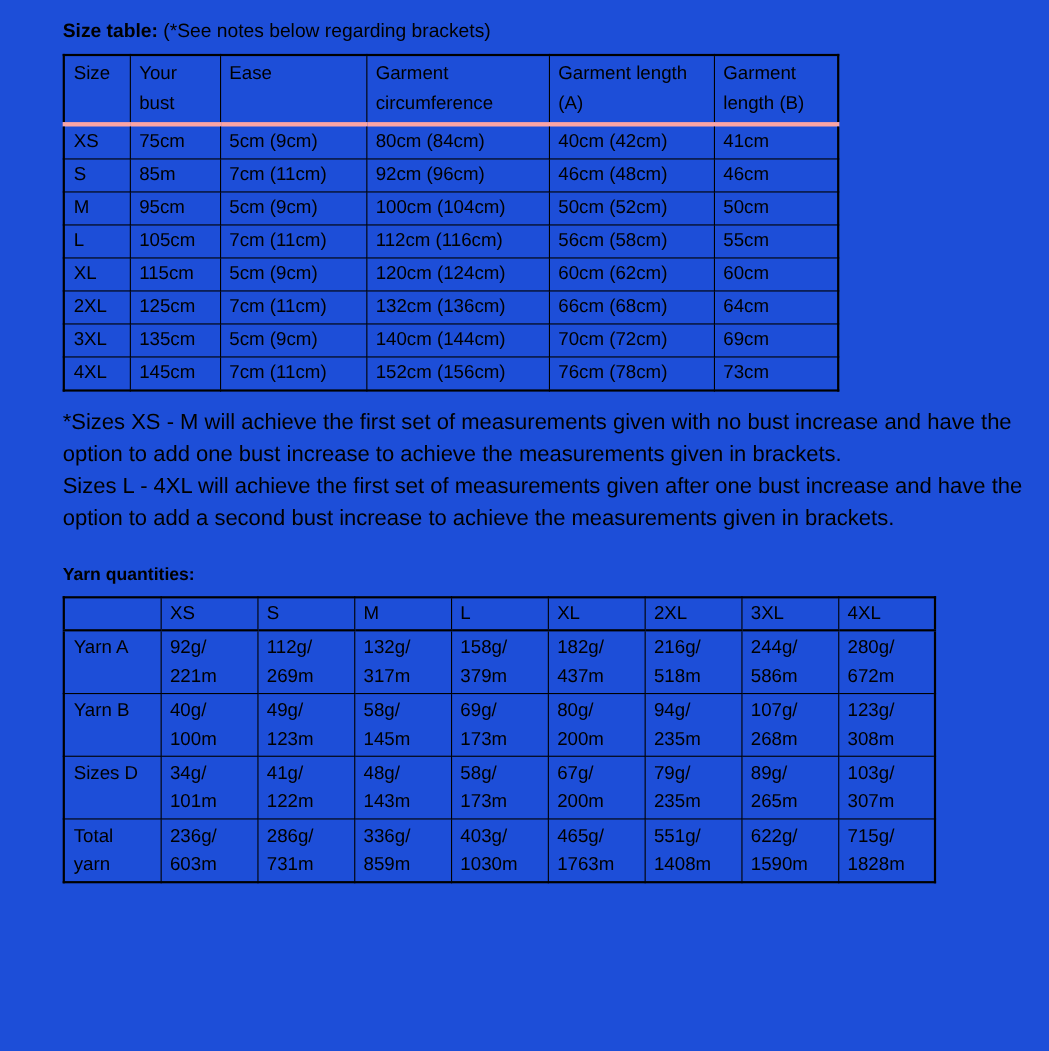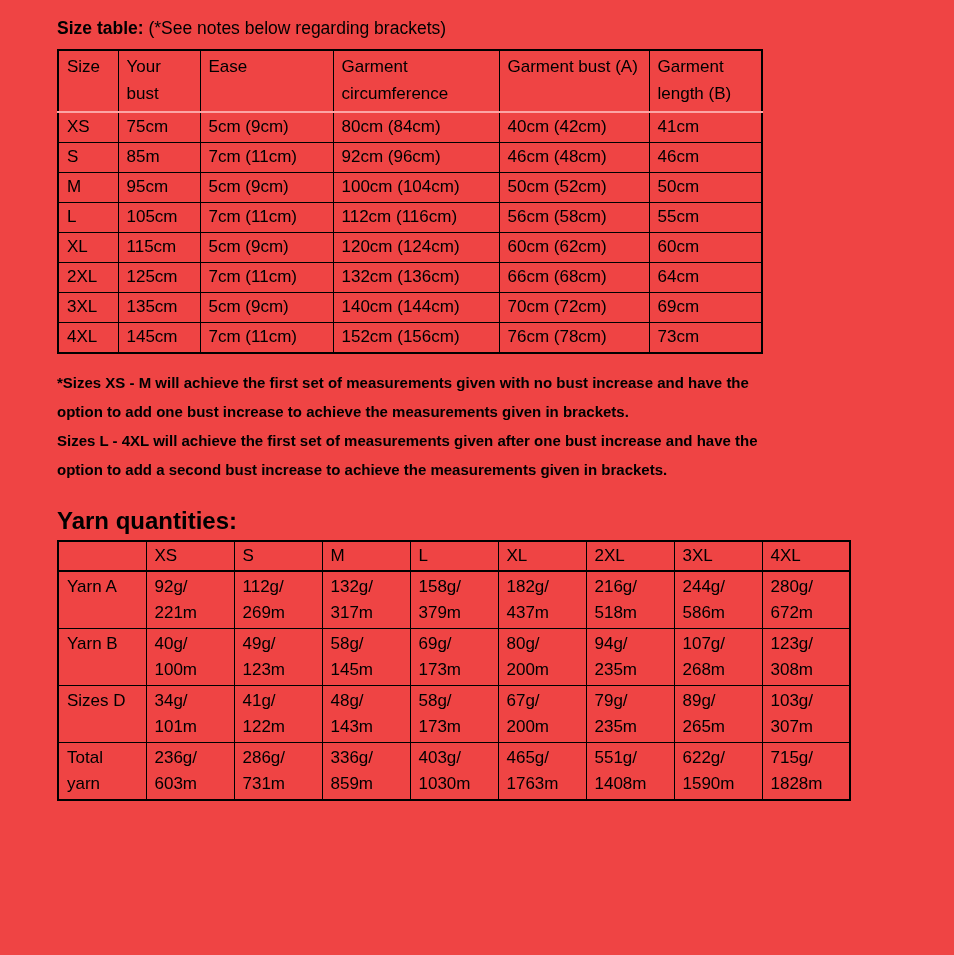--- a/index.html
+++ b/index.html
@@ -8,21 +8,21 @@
     background: #ffffff;
     color: #000000;
     font-family: "Liberation Sans", sans-serif;
   }
   .page {
     position: relative;
     width: 954px;
     height: 955px;
     box-sizing: border-box;
     padding: 16px 22px 0 57px;
-    background: #ef4444;
+    background: #1d4ed8;
     overflow: hidden;
   }
   .doc-title {
     margin: 0 0 9px 0;
     font-size: 17.5px;
     line-height: 24px;
   }
   .doc-title .bold { font-weight: bold; }
 
   table {
@@ -37,47 +37,47 @@
     font-size: 17px;
     padding: 2px 4px 2px 8px;
     overflow: hidden;
   }
 
   
   .size-table { width: 704px; border: 2px solid #000; }
   .size-table thead th {
     height: 56px;
     line-height: 27px;
-    border-bottom: 2px solid #fca5a5;
+    border-bottom: 4px solid #fca5a5;
   }
   .size-table tbody td {
     height: 25px;
     line-height: 24px;
     white-space: nowrap;
   }
 
   
   .notes {
     margin: 14px 0 0 0;
     width: 880px;
-    font-weight: bold;
-    font-size: 15px;
+    font-weight: normal;
+    font-size: 20px;
     line-height: 29px;
   }
   .notes .para {
     display: block;
     white-space: pre-line;
   }
   .notes .italic { font-style: italic; }
 
   
   .yarn-title {
     margin: 26px 0 8px 0;
     font-weight: bold;
-    font-size: 24px;
+    font-size: 16px;
     line-height: 22px;
   }
   .yarn-table { width: 794px; border: 2px solid #000; }
   .yarn-table thead th {
     height: 24px;
     line-height: 23px;
     border-bottom: 2px solid #000;
   }
   .yarn-table tbody td {
     height: 52px;
@@ -100,21 +100,21 @@
       <col style="width:166px">
         <col style="width:150px">
         <col style="width:113px">
     </colgroup>
     <thead>
       <tr>
         <th>Size</th>
         <th>Your bust</th>
         <th>Ease</th>
         <th>Garment circumference</th>
-        <th>Garment bust (A)</th>
+        <th>Garment length (A)</th>
         <th>Garment length (B)</th>
       </tr>
     </thead>
     <tbody>
       <tr>
         <td>XS</td>
         <td>75cm</td>
         <td>5cm (9cm)</td>
         <td>80cm (84cm)</td>
         <td>40cm (42cm)</td>

